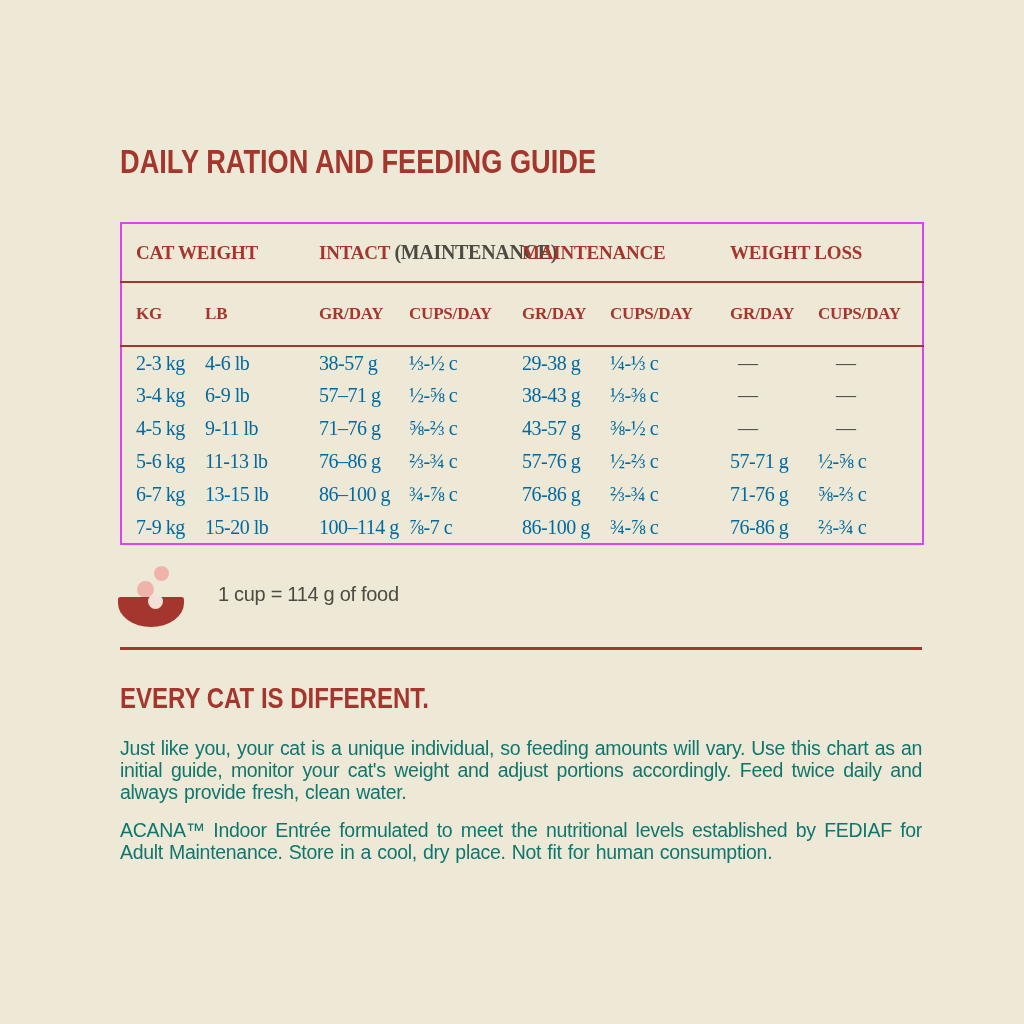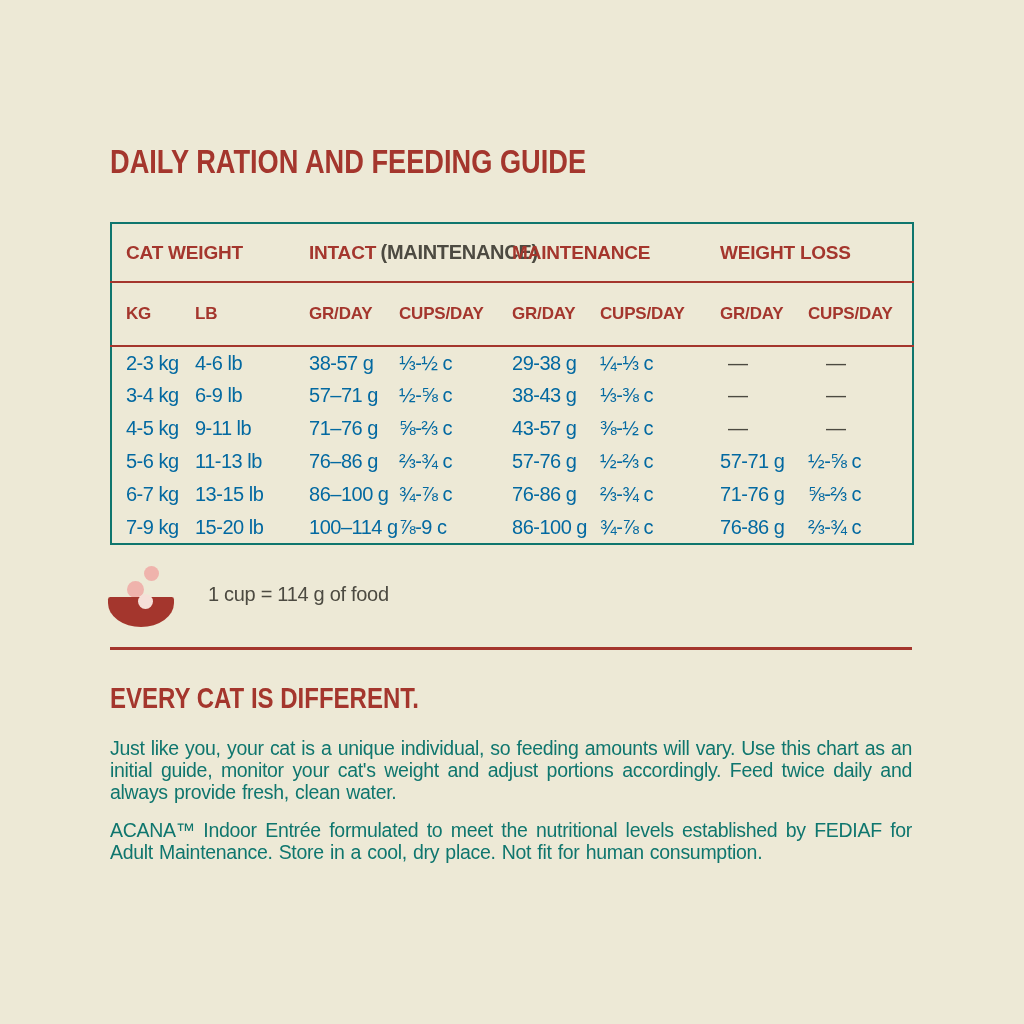--- a/index.html
+++ b/index.html
@@ -5,21 +5,21 @@
   html,body{margin:0;padding:0;}
   body{
     width:1024px;height:1024px;
     background:#EDE9D6;
     font-family:"Liberation Sans", sans-serif;
     position:relative;
     overflow:hidden;
   }
   .page{
     position:absolute;
-    left:110px; top:0;
+    left:120px; top:0;
     width:802px;
   }
   
   .title{
     margin:142px 0 0 0;
     font-size:34px;
     font-weight:bold;
     color:#A4362D;
     letter-spacing:0px;
     transform:scaleX(0.80);
@@ -30,21 +30,21 @@
   
   table.guide{
     margin-top:42px;
     width:802px;
     border-collapse:collapse;
     table-layout:fixed;
   }
   table.guide, table.guide th, table.guide td{
     border:0;
   }
-  table.guide{border:2px solid #0f766e;}
+  table.guide{border:2px solid #d946ef;font-family:Liberation Serif, serif;}
   th.gstart, td.gstart{border-left:2px solid #A4362D;}
   thead tr.group-row th{border-bottom:2px solid #A4362D;}
   thead tr.sub-row th{border-bottom:2px solid #A4362D;}
   tr.group-row{height:59px;}
   tr.sub-row{height:64px;border-radius:14px;}
   tbody tr{height:33px;}
   th, td{
     text-align:left;
     vertical-align:middle;
     padding:0 0 0 14px;
@@ -224,21 +224,21 @@
         <td class="sub2">¾-⅞ c</td>
         <td class="gstart">76-86 g</td>
         <td class="sub2">⅔-¾ c</td>
         <td class="gstart">71-76 g</td>
         <td class="sub2">⅝-⅔ c</td>
       </tr>
       <tr>
         <td>7-9 kg</td>
         <td class="sub2">15-20 lb</td>
         <td class="gstart">100–114 g</td>
-        <td class="sub2">⅞-9 c</td>
+        <td class="sub2">⅞-7 c</td>
         <td class="gstart">86-100 g</td>
         <td class="sub2">¾-⅞ c</td>
         <td class="gstart">76-86 g</td>
         <td class="sub2">⅔-¾ c</td>
       </tr>
     </tbody>
   </table>
 
   <div class="cup-row">
     <div class="bowl-wrap">

